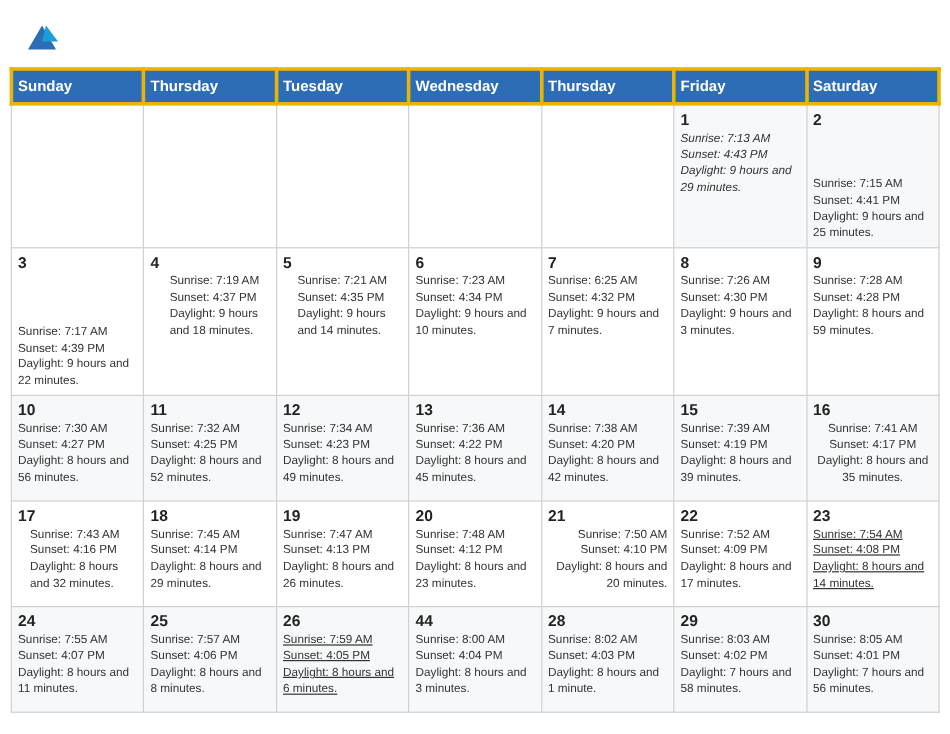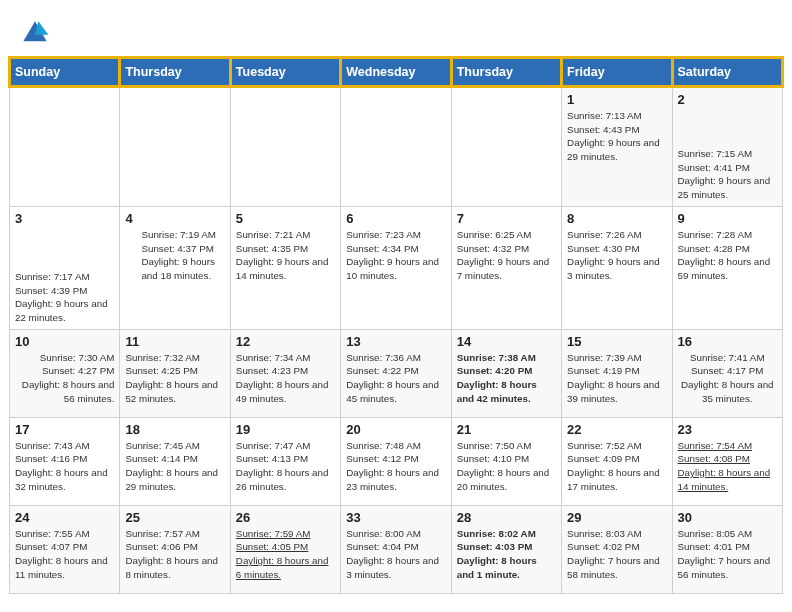--- a/index.html
+++ b/index.html
@@ -131,21 +131,21 @@
     </thead>
     <tbody id="calendar-body">
     <tr>
           <td class="empty-cell"></td>
           <td class="empty-cell"></td>
           <td class="empty-cell"></td>
           <td class="empty-cell"></td>
           <td class="empty-cell"></td>
           <td>
             <span class="day-num">1</span>
-            <div class="day-info" style="white-space: pre-line;">Sunrise: 7:13 AM
+            <div class="day-info" style="white-space: pre-line; font-style: italic;">Sunrise: 7:13 AM
 Sunset: 4:43 PM
 Daylight: 9 hours and 29 minutes.</div>
           </td>
           <td>
             <span class="day-num">2</span>
             <div class="day-info" style="white-space: pre-line; margin-top: 40px;">Sunrise: 7:15 AM
 Sunset: 4:41 PM
 Daylight: 9 hours and 25 minutes.</div>
           </td>
         </tr>
@@ -157,21 +157,21 @@
 Daylight: 9 hours and 22 minutes.</div>
           </td>
           <td>
             <span class="day-num">4</span>
             <div class="day-info" style="white-space: pre-line; margin-left: 16px;">Sunrise: 7:19 AM
 Sunset: 4:37 PM
 Daylight: 9 hours and 18 minutes.</div>
           </td>
           <td>
             <span class="day-num">5</span>
-            <div class="day-info" style="white-space: pre-line;">Sunrise: 7:21 AM
+            <div class="day-info" style="white-space: pre-line; margin-left: 12px;">Sunrise: 7:21 AM
 Sunset: 4:35 PM
 Daylight: 9 hours and 14 minutes.</div>
           </td>
           <td>
             <span class="day-num">6</span>
             <div class="day-info" style="white-space: pre-line;">Sunrise: 7:23 AM
 Sunset: 4:34 PM
 Daylight: 9 hours and 10 minutes.</div>
           </td>
           <td>
@@ -189,21 +189,21 @@
           <td>
             <span class="day-num">9</span>
             <div class="day-info" style="white-space: pre-line;">Sunrise: 7:28 AM
 Sunset: 4:28 PM
 Daylight: 8 hours and 59 minutes.</div>
           </td>
         </tr>
         <tr>
           <td>
             <span class="day-num">10</span>
-            <div class="day-info" style="white-space: pre-line; text-align: right;">Sunrise: 7:30 AM
+            <div class="day-info" style="white-space: pre-line;">Sunrise: 7:30 AM
 Sunset: 4:27 PM
 Daylight: 8 hours and 56 minutes.</div>
           </td>
           <td>
             <span class="day-num">11</span>
             <div class="day-info" style="white-space: pre-line;">Sunrise: 7:32 AM
 Sunset: 4:25 PM
 Daylight: 8 hours and 52 minutes.</div>
           </td>
           <td>
@@ -213,41 +213,41 @@
 Daylight: 8 hours and 49 minutes.</div>
           </td>
           <td>
             <span class="day-num">13</span>
             <div class="day-info" style="white-space: pre-line;">Sunrise: 7:36 AM
 Sunset: 4:22 PM
 Daylight: 8 hours and 45 minutes.</div>
           </td>
           <td>
             <span class="day-num">14</span>
-            <div class="day-info" style="white-space: pre-line; font-weight: bold;">Sunrise: 7:38 AM
+            <div class="day-info" style="white-space: pre-line;">Sunrise: 7:38 AM
 Sunset: 4:20 PM
 Daylight: 8 hours and 42 minutes.</div>
           </td>
           <td>
             <span class="day-num">15</span>
             <div class="day-info" style="white-space: pre-line;">Sunrise: 7:39 AM
 Sunset: 4:19 PM
 Daylight: 8 hours and 39 minutes.</div>
           </td>
           <td>
             <span class="day-num">16</span>
             <div class="day-info" style="white-space: pre-line; text-align: center;">Sunrise: 7:41 AM
 Sunset: 4:17 PM
 Daylight: 8 hours and 35 minutes.</div>
           </td>
         </tr>
         <tr>
           <td>
             <span class="day-num">17</span>
-            <div class="day-info" style="white-space: pre-line;">Sunrise: 7:43 AM
+            <div class="day-info" style="white-space: pre-line; margin-left: 10px;">Sunrise: 7:43 AM
 Sunset: 4:16 PM
 Daylight: 8 hours and 32 minutes.</div>
           </td>
           <td>
             <span class="day-num">18</span>
             <div class="day-info" style="white-space: pre-line;">Sunrise: 7:45 AM
 Sunset: 4:14 PM
 Daylight: 8 hours and 29 minutes.</div>
           </td>
           <td>
@@ -257,21 +257,21 @@
 Daylight: 8 hours and 26 minutes.</div>
           </td>
           <td>
             <span class="day-num">20</span>
             <div class="day-info" style="white-space: pre-line;">Sunrise: 7:48 AM
 Sunset: 4:12 PM
 Daylight: 8 hours and 23 minutes.</div>
           </td>
           <td>
             <span class="day-num">21</span>
-            <div class="day-info" style="white-space: pre-line;">Sunrise: 7:50 AM
+            <div class="day-info" style="white-space: pre-line; text-align: right;">Sunrise: 7:50 AM
 Sunset: 4:10 PM
 Daylight: 8 hours and 20 minutes.</div>
           </td>
           <td>
             <span class="day-num">22</span>
             <div class="day-info" style="white-space: pre-line;">Sunrise: 7:52 AM
 Sunset: 4:09 PM
 Daylight: 8 hours and 17 minutes.</div>
           </td>
           <td>
@@ -294,28 +294,28 @@
 Sunset: 4:06 PM
 Daylight: 8 hours and 8 minutes.</div>
           </td>
           <td>
             <span class="day-num">26</span>
             <div class="day-info" style="white-space: pre-line; text-decoration: underline;">Sunrise: 7:59 AM
 Sunset: 4:05 PM
 Daylight: 8 hours and 6 minutes.</div>
           </td>
           <td>
-            <span class="day-num">33</span>
+            <span class="day-num">44</span>
             <div class="day-info" style="white-space: pre-line;">Sunrise: 8:00 AM
 Sunset: 4:04 PM
 Daylight: 8 hours and 3 minutes.</div>
           </td>
           <td>
             <span class="day-num">28</span>
-            <div class="day-info" style="white-space: pre-line; font-weight: bold;">Sunrise: 8:02 AM
+            <div class="day-info" style="white-space: pre-line;">Sunrise: 8:02 AM
 Sunset: 4:03 PM
 Daylight: 8 hours and 1 minute.</div>
           </td>
           <td>
             <span class="day-num">29</span>
             <div class="day-info" style="white-space: pre-line;">Sunrise: 8:03 AM
 Sunset: 4:02 PM
 Daylight: 7 hours and 58 minutes.</div>
           </td>
           <td>

